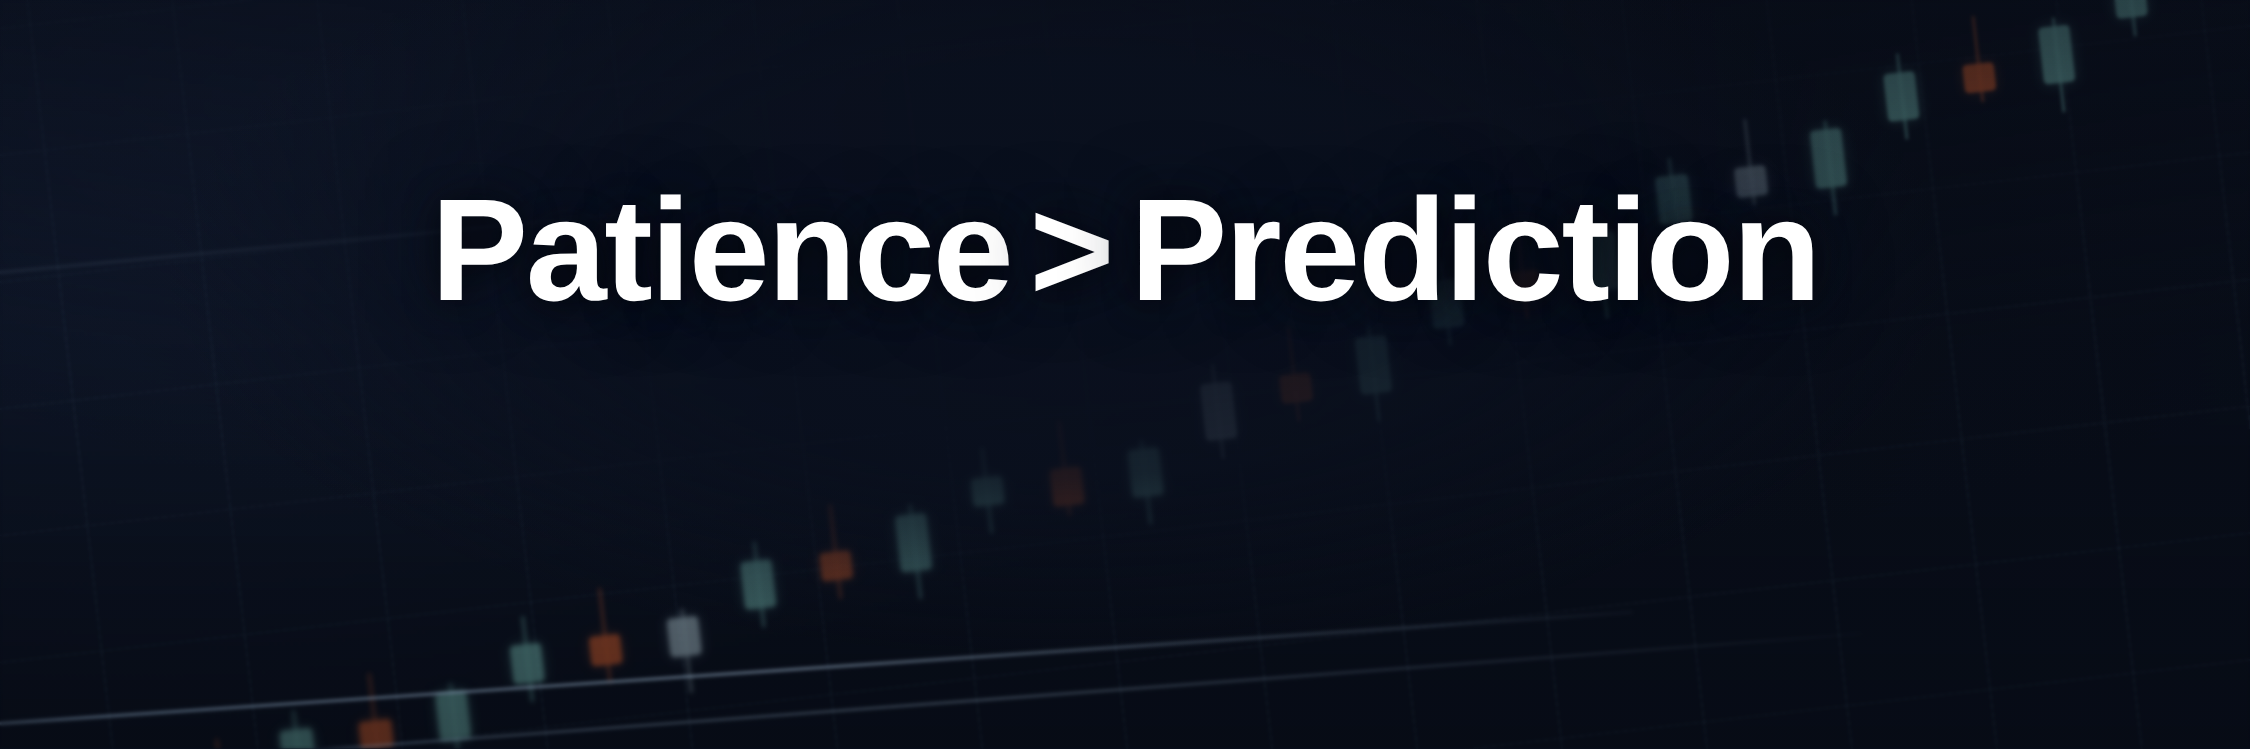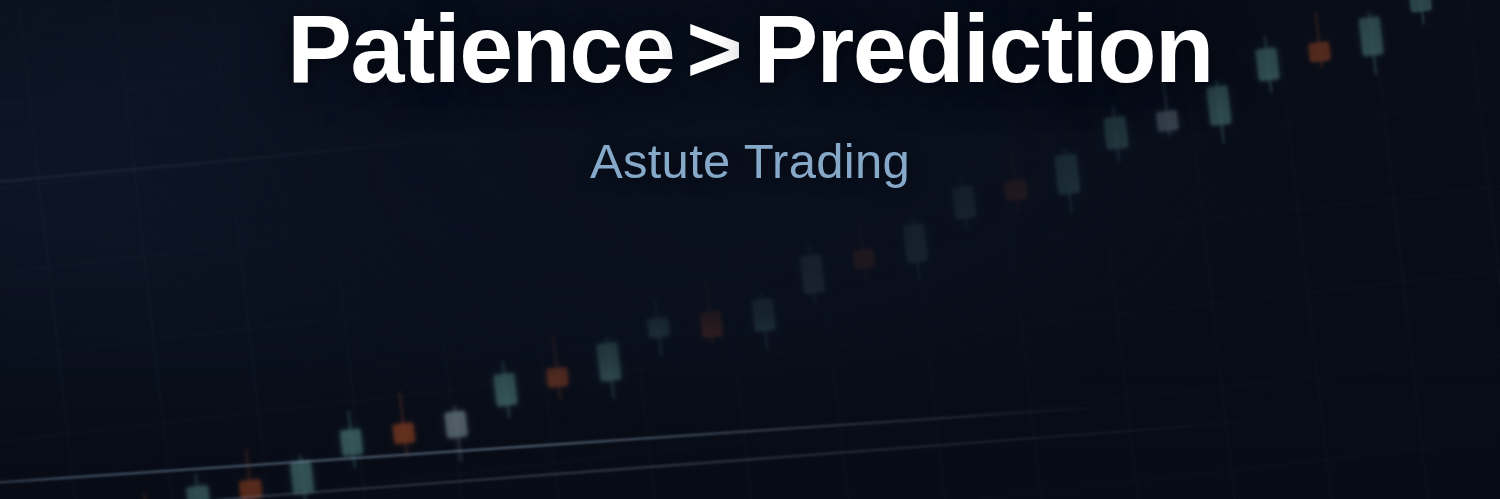--- a/index.html
+++ b/index.html
@@ -82,20 +82,21 @@
     position:absolute; inset:0;
     backdrop-filter:blur(1.2px);
     pointer-events:none;
   }
 
   
   .content{
     position:absolute; inset:0;
     display:flex; flex-direction:column;
     align-items:center; justify-content:flex-start;
+    padding-top:118px;
     box-sizing:border-box;
   }
   .title{
     margin:0;
     font-size:97px;
     line-height:1.02;
     font-weight:700;
     letter-spacing:-1.5px;
     color:#ffffff;
     text-shadow:0 2px 22px rgba(0,0,0,0.62), 0 0 46px rgba(10,18,34,0.75);
@@ -238,16 +239,15 @@
     <div class="tline a"></div>
     <div class="tline b"></div>
     <div class="tline c"></div>
   </div>
 
   <div class="softblur"></div>
   <div class="haze"></div>
 
   <div class="content">
     <h1 class="title"><span>Patience</span><span class="gt">&gt;</span><span>Prediction</span></h1>
-    <p class="subtitle">Astute Trading</p>
   </div>
 
 </div>
 
 </body></html>

